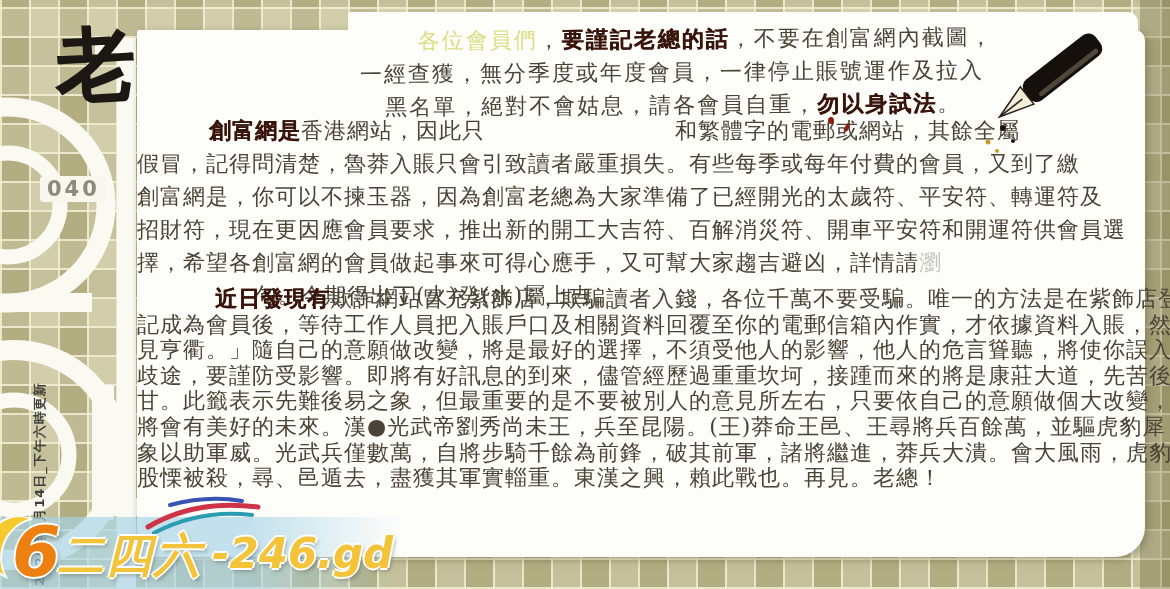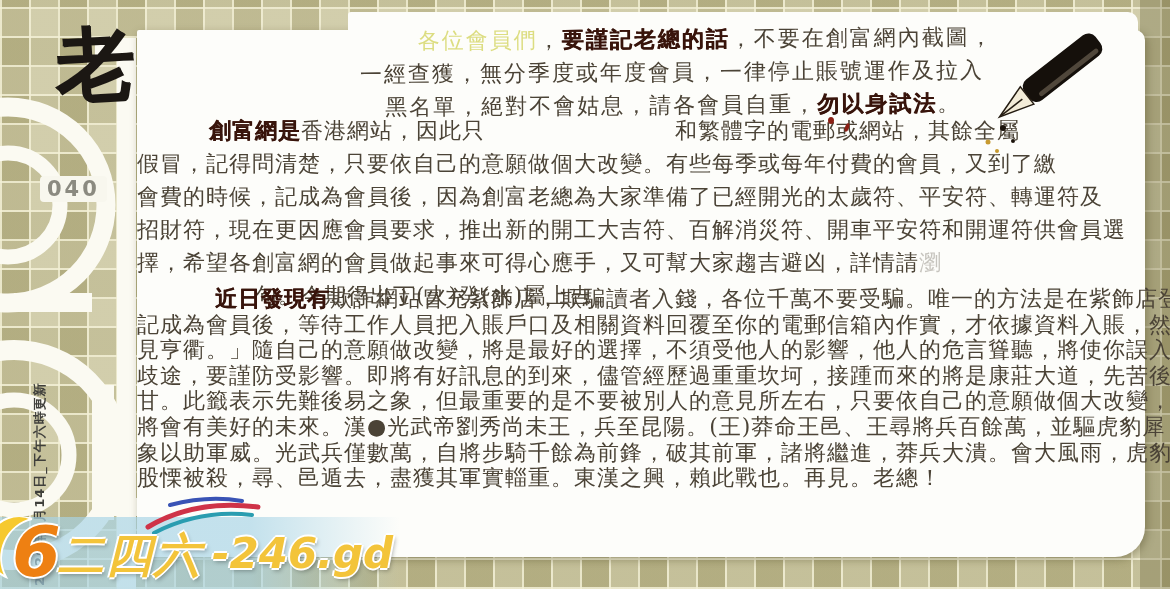--- a/index.html
+++ b/index.html
@@ -158,22 +158,22 @@
     <circle cx="988" cy="142" r="2.5" fill="#c79a30"></circle>
     <circle cx="1013" cy="141" r="2" fill="#1a120a"></circle>
     <circle cx="997" cy="151" r="2" fill="#c79a30"></circle>
   </svg>
 
   <div class="speck s1"></div>
   <div class="speck s2"></div>
 
   <div class="para" id="para-0">
       <div class="body-line" style="padding-left: 72px;"><span class="seg-lead">創富網是</span><span class="seg-normal">香港網站，因此只</span><span class="seg-gap" style="width: 190px;"></span><span class="seg-normal">和繁體字的電郵或網站，其餘全屬</span></div>
-      <div class="body-line"><span class="seg-normal">假冒，記得問清楚，只要依自己的意願做個大改變。有些每季或每年付費的會員，又到了繳</span></div>
-      <div class="body-line"><span class="seg-normal">會費的時候，記成為會員後，因為創富老總為大家準備了已經開光的太歲符、平安符、轉運符及</span></div>
+      <div class="body-line"><span class="seg-normal">假冒，記得問清楚，魯莽入賬只會引致讀者嚴重損失。有些每季或每年付費的會員，又到了繳</span></div>
+      <div class="body-line"><span class="seg-normal">創富網是，你可以不揀玉器，因為創富老總為大家準備了已經開光的太歲符、平安符、轉運符及</span></div>
       <div class="body-line"><span class="seg-normal">招財符，現在更因應會員要求，推出新的開工大吉符、百解消災符、開車平安符和開運符供會員選</span></div>
       <div class="body-line"><span class="seg-normal">擇，希望各創富網的會員做起事來可得心應手，又可幫大家趨吉避凶，詳情請</span><span class="seg-ghost">瀏</span></div>
       <div class="body-line" style="padding-left: 118px;"><span class="seg-normal">句。今期得出丁(火)癸(水)屬上吉。</span></div>
     </div>
   <div class="para" id="para-1">
       <div class="body-line" style="padding-left: 78px;"><span class="seg-lead">近日發現有</span><span class="seg-normal">欺詐網站冒充紫飾店，欺騙讀者入錢，各位千萬不要受騙。唯一的方法是在紫飾店登</span></div>
       <div class="body-line"><span class="seg-normal">記成為會員後，等待工作人員把入賬戶口及相關資料回覆至你的電郵信箱內作實，才依據資料入賬，然</span></div>
       <div class="body-line"><span class="seg-normal">見亨衢。」隨自己的意願做改變，將是最好的選擇，不須受他人的影響，他人的危言聳聽，將使你誤入</span></div>
       <div class="body-line"><span class="seg-normal">歧途，要謹防受影響。即將有好訊息的到來，儘管經歷過重重坎坷，接踵而來的將是康莊大道，先苦後</span></div>
       <div class="body-line"><span class="seg-normal">甘。此籤表示先難後易之象，但最重要的是不要被別人的意見所左右，只要依自己的意願做個大改變，</span></div>

